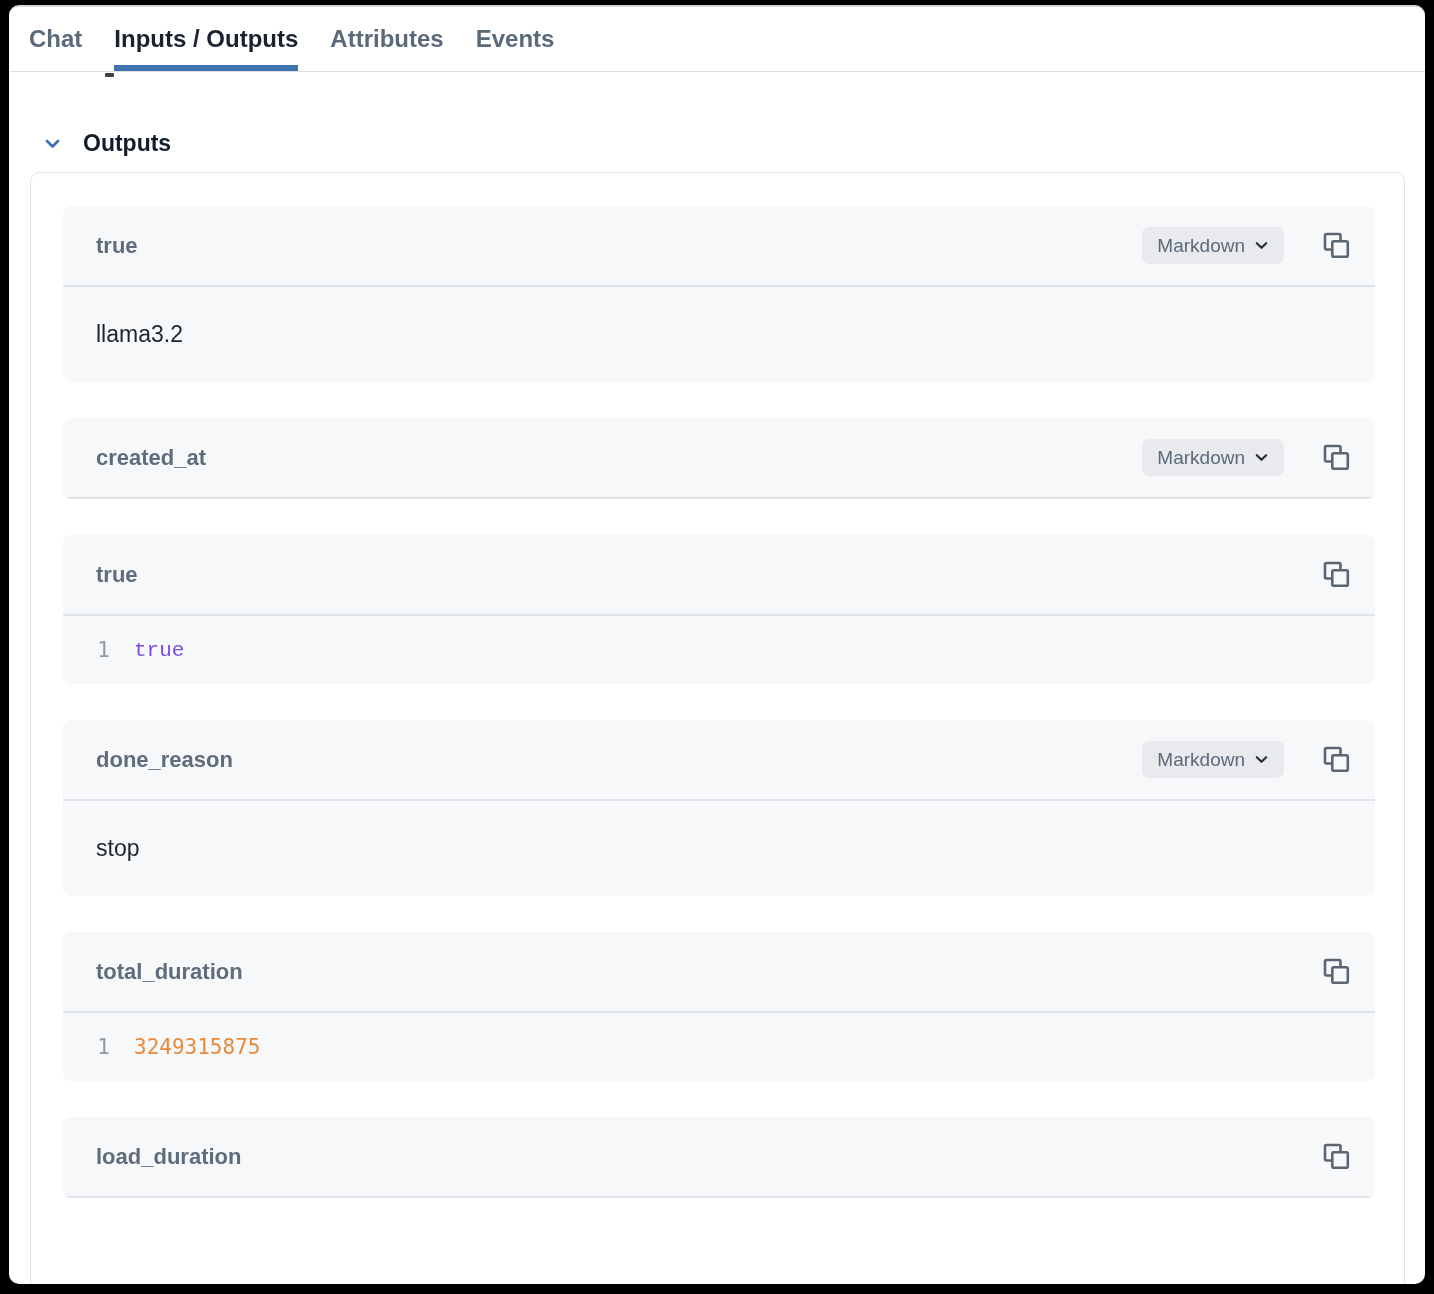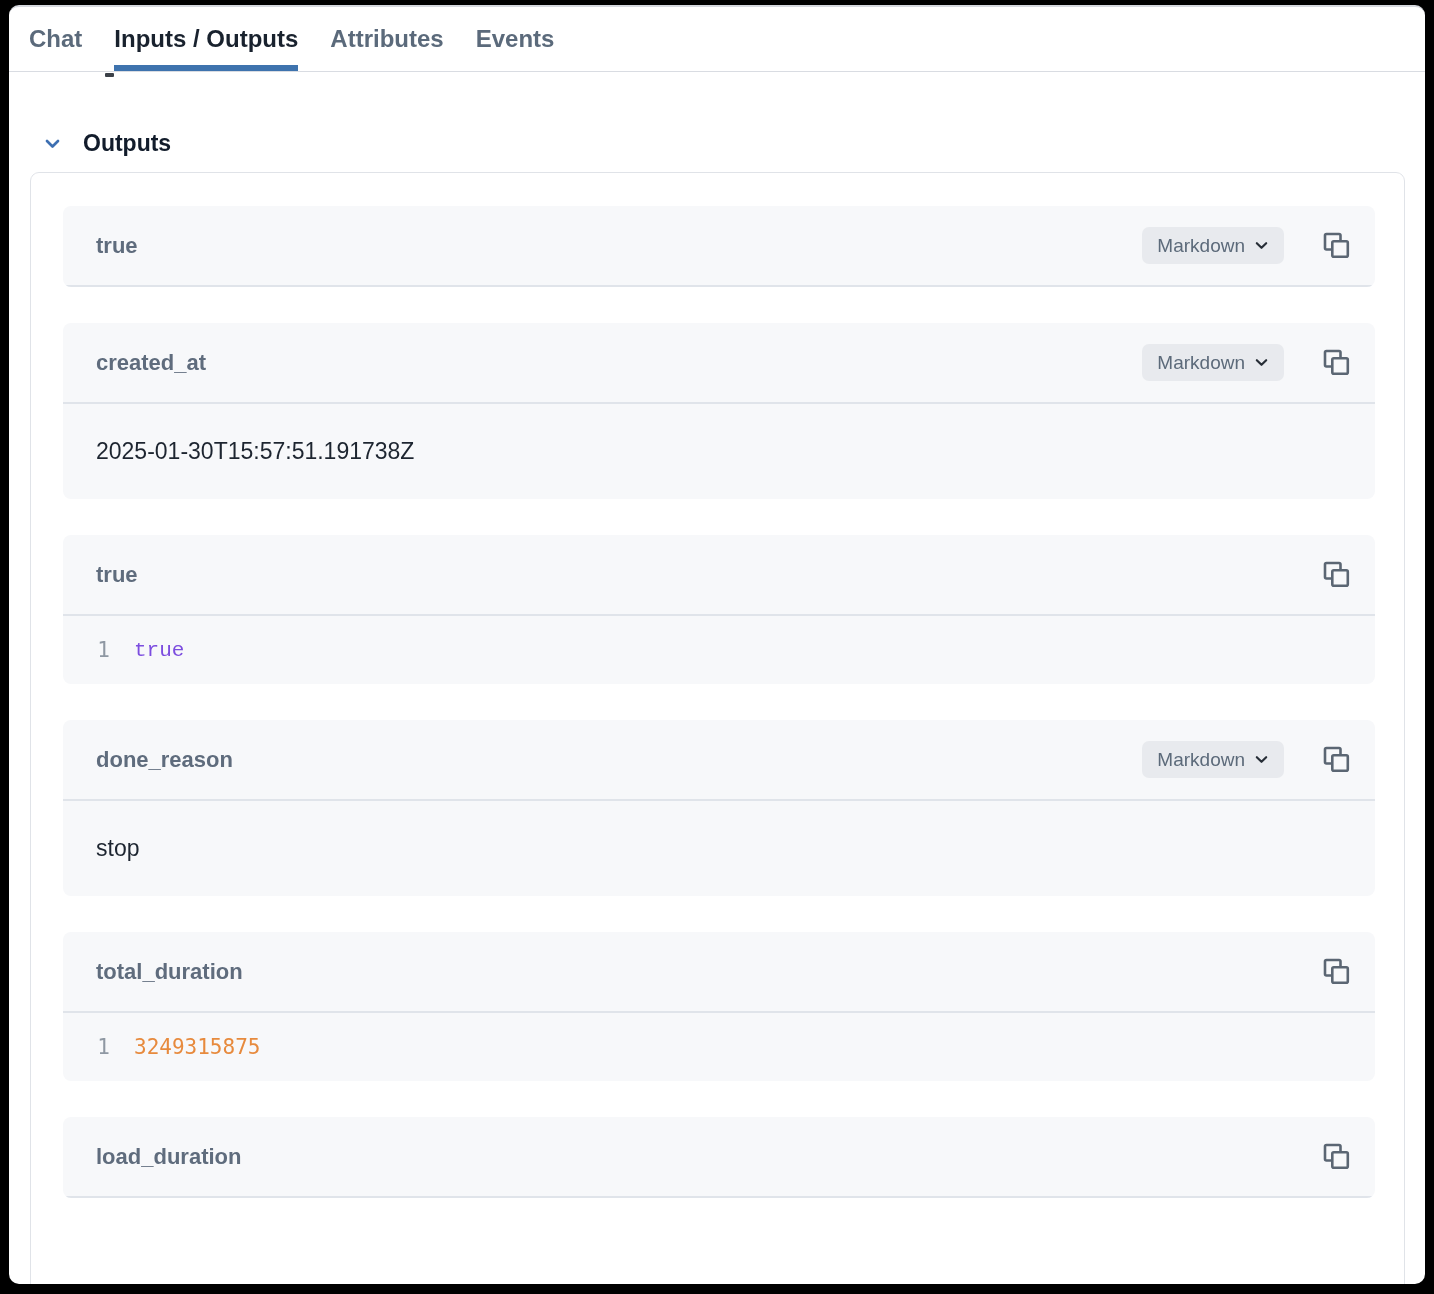--- a/index.html
+++ b/index.html
@@ -112,39 +112,39 @@
             <path d="M3 5.5 L8 10.5 L13 5.5" fill="none" stroke="#272e37" stroke-width="2.3" stroke-linecap="round" stroke-linejoin="round"></path>
           </svg>
         </div>
         <button class="copy-btn">
           <svg width="27" height="27" viewBox="0 0 27 27">
             <rect x="2" y="2" width="15.5" height="15.5" rx="1.5" fill="none" stroke="#5b6673" stroke-width="2.6"></rect>
             <rect x="9.3" y="9.3" width="15.5" height="15.5" rx="1.5" fill="#f7f8fa" stroke="#5b6673" stroke-width="2.6"></rect>
           </svg>
         </button>
       </div>
+      <div class="card-body-text">llama3.2</div>
     </div>
 
     <div class="card">
       <div class="card-header">
         <span class="field-label">created_at</span>
         <div class="format-select">
           <span class="fmt-label">Markdown</span>
           <svg width="15" height="15" viewBox="0 0 16 16">
             <path d="M3 5.5 L8 10.5 L13 5.5" fill="none" stroke="#272e37" stroke-width="2.3" stroke-linecap="round" stroke-linejoin="round"></path>
           </svg>
         </div>
         <button class="copy-btn">
           <svg width="27" height="27" viewBox="0 0 27 27">
             <rect x="2" y="2" width="15.5" height="15.5" rx="1.5" fill="none" stroke="#5b6673" stroke-width="2.6"></rect>
             <rect x="9.3" y="9.3" width="15.5" height="15.5" rx="1.5" fill="#f7f8fa" stroke="#5b6673" stroke-width="2.6"></rect>
           </svg>
         </button>
       </div>
-      <div class="card-body-text">2025-01-30T15:57:51.191738Z</div>
     </div>
 
     <div class="card">
       <div class="card-header">
         <span class="field-label">true</span>
         <button class="copy-btn">
           <svg width="27" height="27" viewBox="0 0 27 27">
             <rect x="2" y="2" width="15.5" height="15.5" rx="1.5" fill="none" stroke="#5b6673" stroke-width="2.6"></rect>
             <rect x="9.3" y="9.3" width="15.5" height="15.5" rx="1.5" fill="#f7f8fa" stroke="#5b6673" stroke-width="2.6"></rect>
           </svg>

